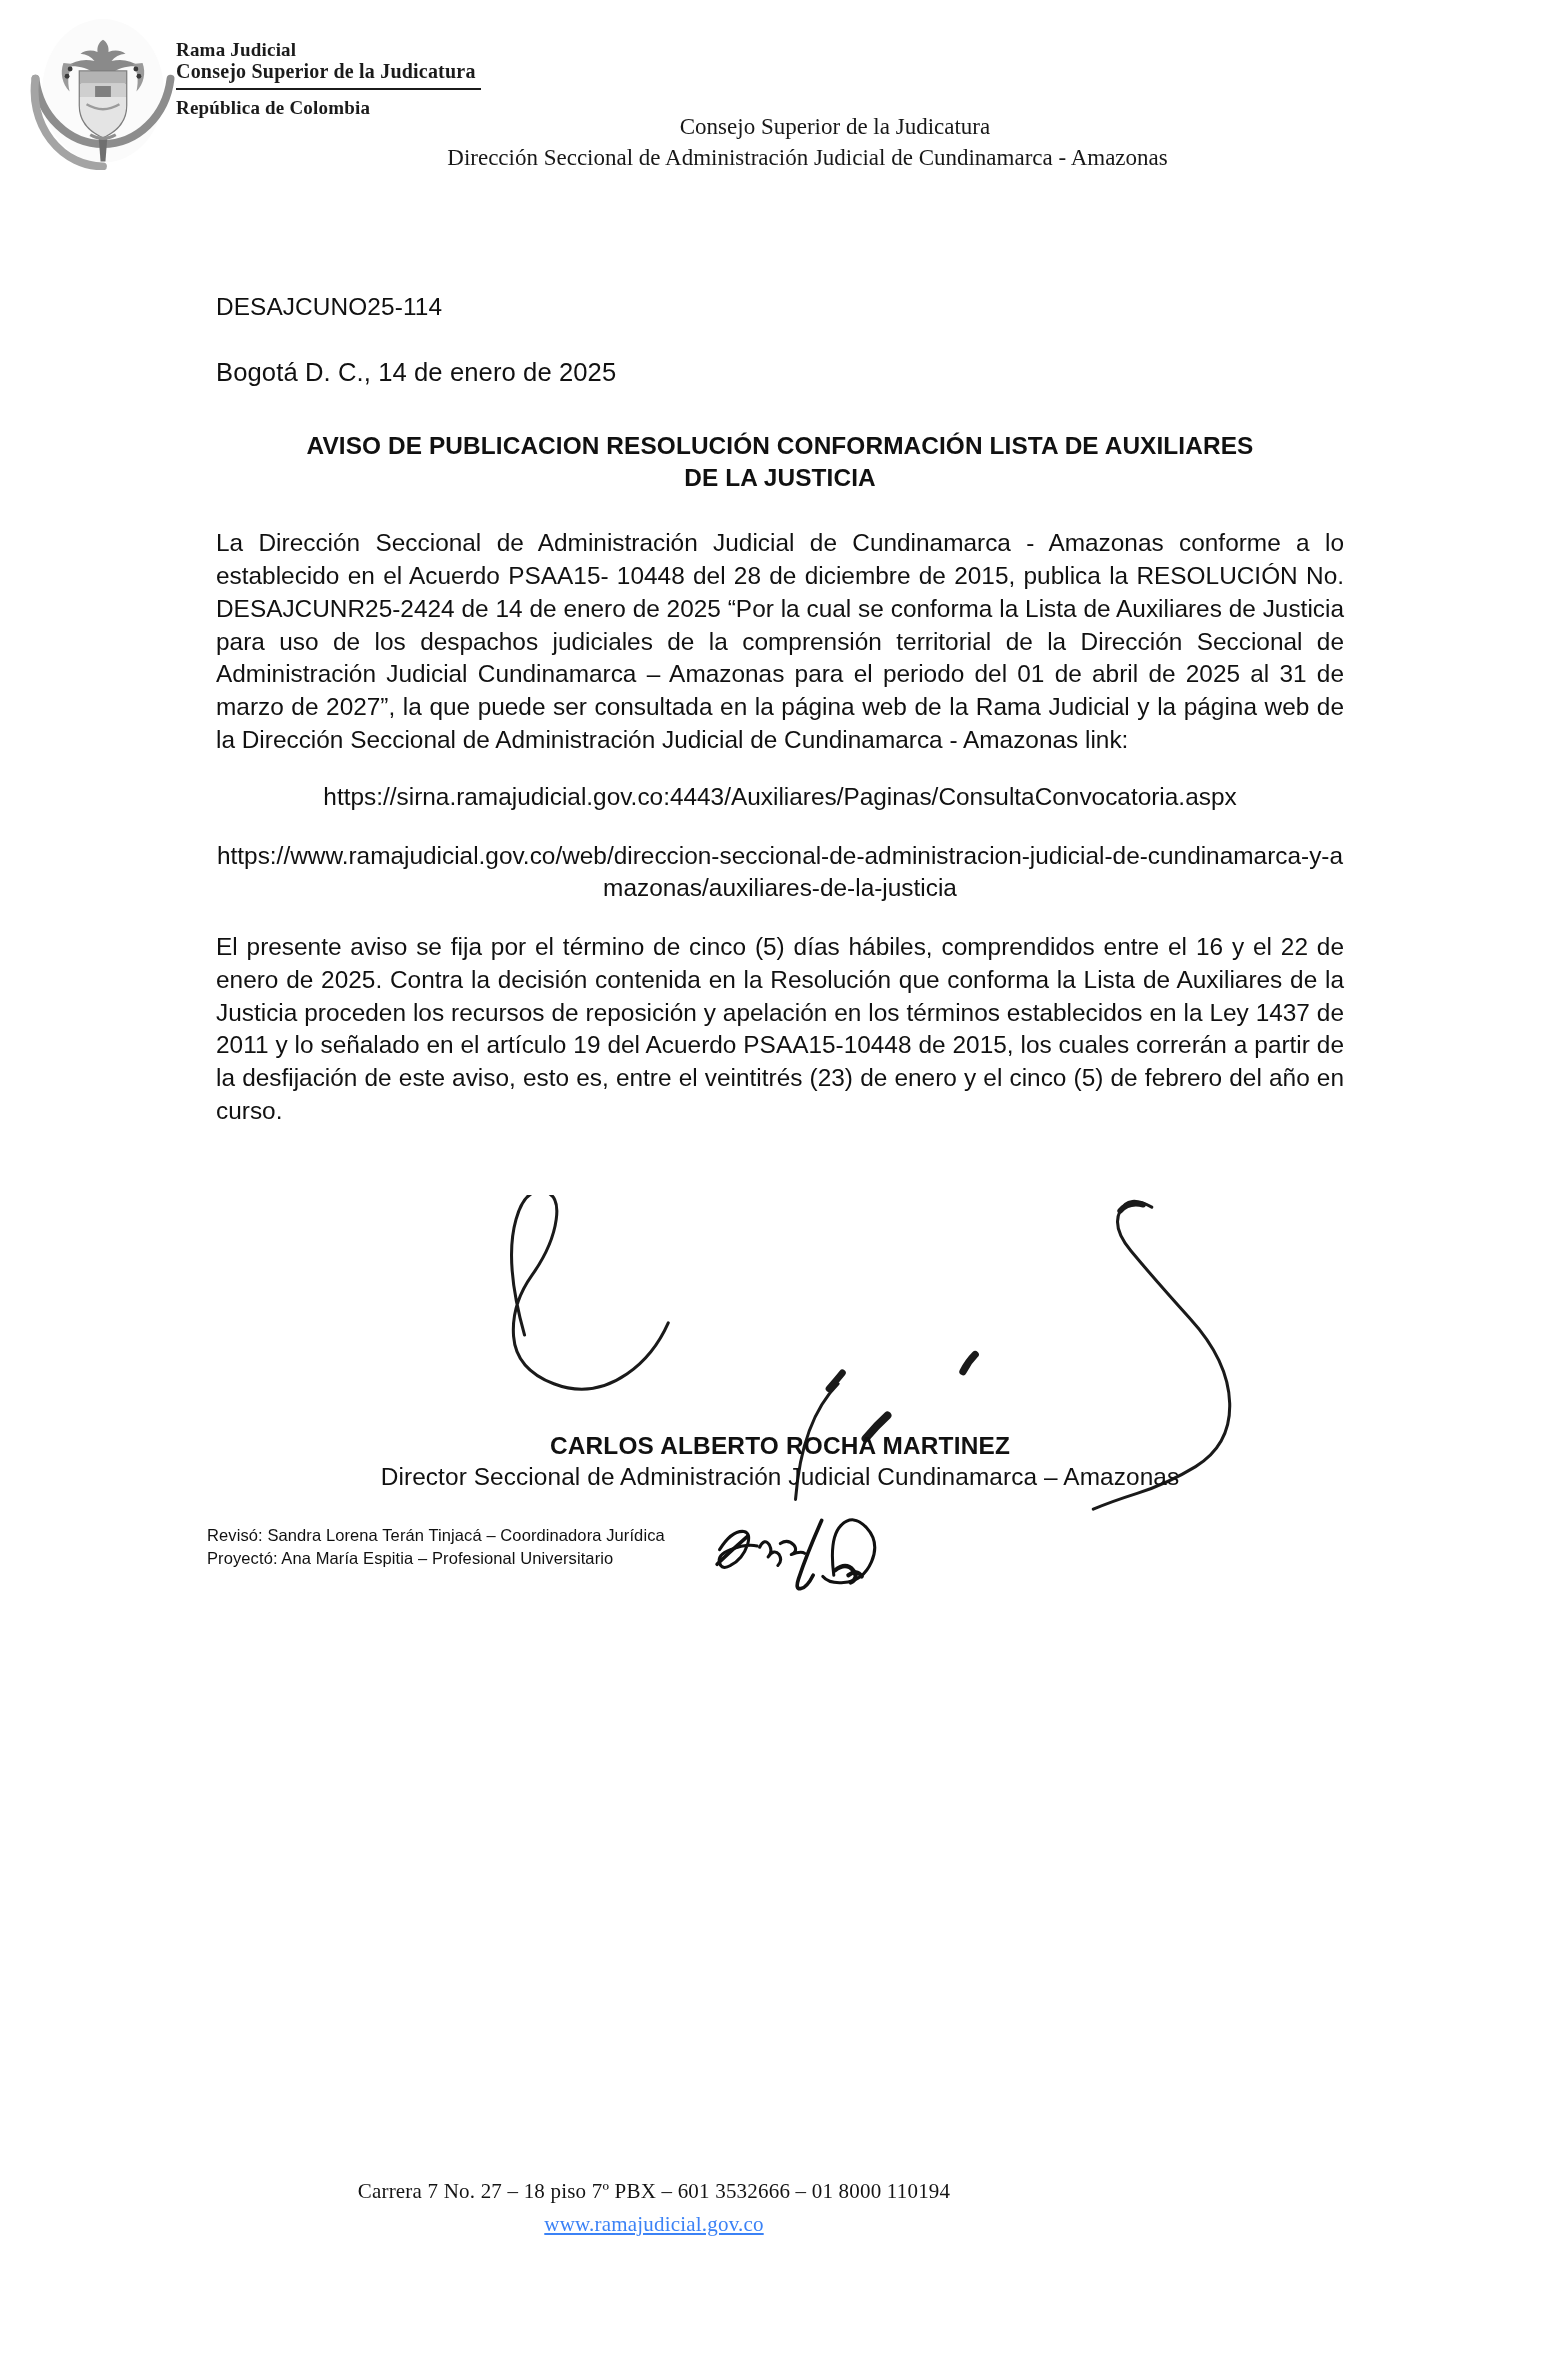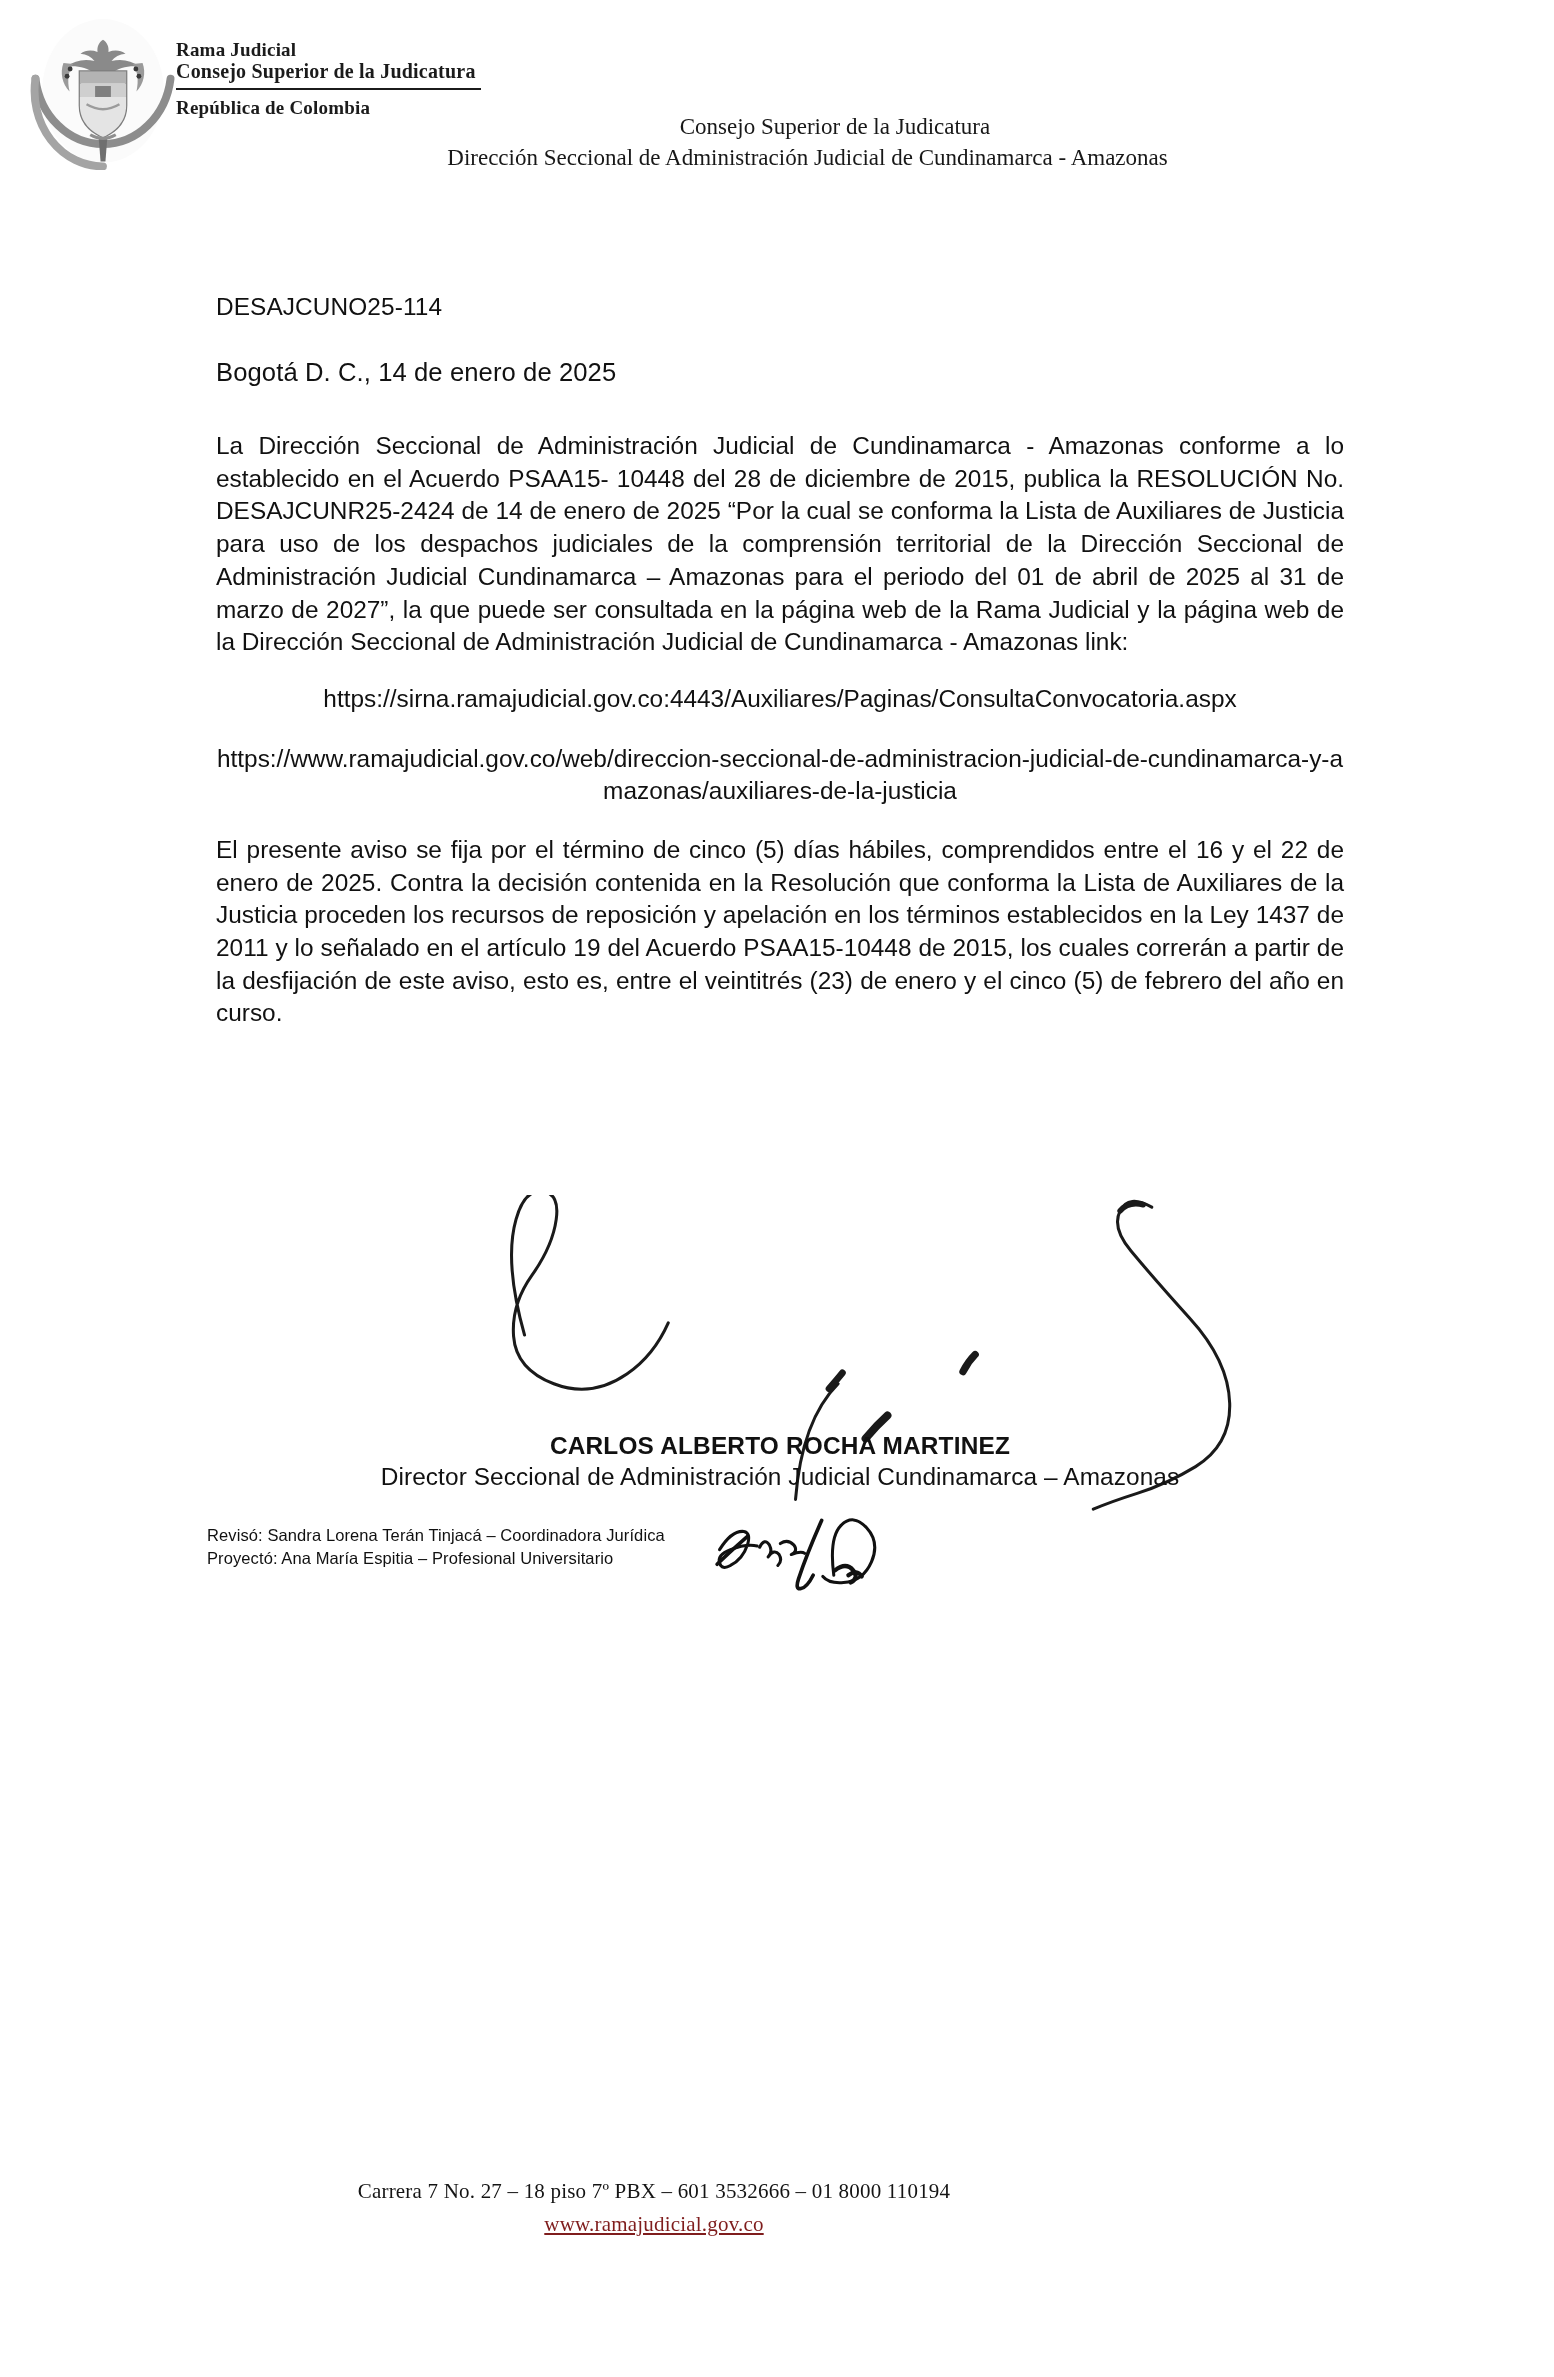--- a/index.html
+++ b/index.html
@@ -247,20 +247,24 @@
     <div class="org2">Dirección Seccional de Administración Judicial de Cundinamarca - Amazonas</div>
   </div>
 </div>
 
 <div id="doc-body">
 
   <div class="ref-no">DESAJCUNO25-114</div>
 
   <div class="place-date">Bogotá D. C., 14 de enero de 2025</div>
 
+  <div class="doc-title">
+    <span>AVISO DE PUBLICACION RESOLUCIÓN CONFORMACIÓN LISTA DE AUXILIARES</span><br>
+    <span>DE LA JUSTICIA</span>
+  </div>
 
   <p class="para"><span>La Dirección Seccional de Administración Judicial de Cundinamarca - Amazonas conforme a lo establecido en el Acuerdo PSAA15- 10448 del 28 de diciembre de 2015, publica la RESOLUCIÓN No. DESAJCUNR25-2424 de 14 de enero de 2025 </span><span class="it">“Por la cual se conforma la Lista de Auxiliares de Justicia para uso de los despachos judiciales de la comprensión territorial de la Dirección Seccional de Administración Judicial Cundinamarca – Amazonas para el periodo del 01 de abril de 2025 al 31 de marzo de 2027”</span><span>, la que puede ser consultada en la página web de la Rama Judicial y la página web de la Dirección Seccional de Administración Judicial de Cundinamarca - Amazonas link:</span></p>
 
   <p class="url">https://sirna.ramajudicial.gov.co:4443/Auxiliares/Paginas/ConsultaConvocatoria.aspx</p>
 
   <p class="url">https://www.ramajudicial.gov.co/web/direccion-seccional-de-administracion-judicial-de-cundinamarca-y-amazonas/auxiliares-de-la-justicia</p>
 
   <p class="para">El presente aviso se fija por el término de cinco (5) días hábiles, comprendidos entre el 16 y el 22 de enero de 2025. Contra la decisión contenida en la Resolución que conforma la Lista de Auxiliares de la Justicia proceden los recursos de reposición y apelación en los términos establecidos en la Ley 1437 de 2011 y lo señalado en el artículo 19 del Acuerdo PSAA15-10448 de 2015, los cuales correrán a partir de la desfijación de este aviso, esto es, entre el veintitrés (23) de enero y el cinco (5) de febrero del año en curso.</p>
 
 </div>
@@ -311,15 +315,15 @@
 
       <path d="M338 104 q-8 -62 12 -82 q20 -20 42 4 q22 24 8 56 q-14 32 -46 34 q-24 2 -34 -10" stroke-width="5"></path>
       <path d="M340 96 q18 -14 30 0 q10 12 -4 20" stroke-width="7"></path>
       <path d="M362 104 q14 -10 22 2" stroke-width="7"></path>
     </g>
   </svg>
 </div>
 
 <div id="page-footer">
   <div class="addr">Carrera 7 No. 27 – 18 piso 7º PBX – 601 3532666 – 01 8000 110194</div>
-  <a class="web" href="#" style="color:#7f1d1d;text-align:right;">www.ramajudicial.gov.co</a>
+  <a class="web" href="#" style="color:#3b82f6;text-align:right;">www.ramajudicial.gov.co</a>
 </div>
 
 
 </body></html>

